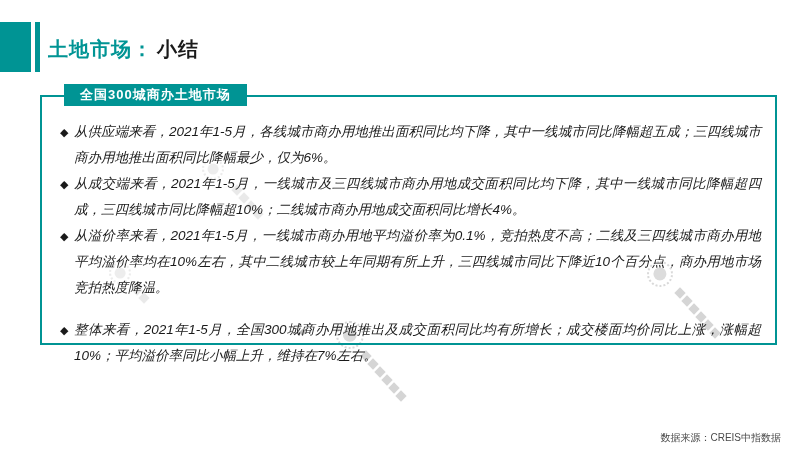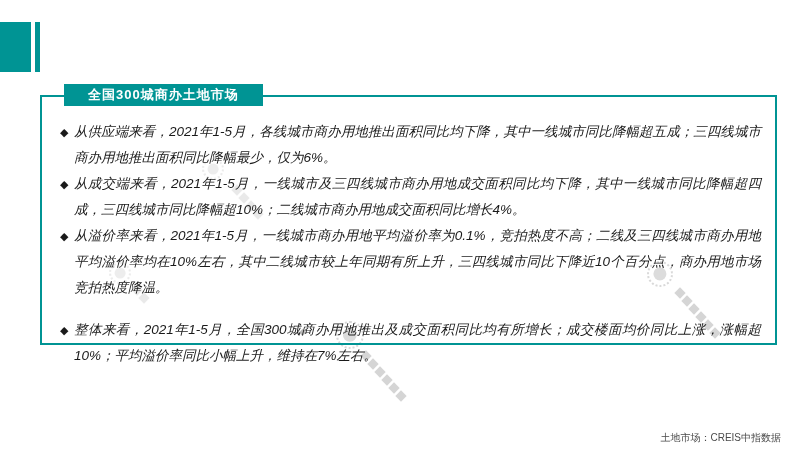--- a/index.html
+++ b/index.html
@@ -29,21 +29,21 @@
   .faint{opacity:.5;}
   .wm-dot{position:absolute;width:5px;height:5px;background:#b9b9b9;transform:rotate(45deg);}
   
   .summary-box{
     position:absolute;left:40px;top:95px;width:737px;height:250px;
     border:2px solid #009494;box-sizing:border-box;background:transparent;
     padding:22px 14px 0 18px;
   }
   .section-badge{
     position:absolute;left:64px;top:84px;background:#009494;color:#ffffff;
-    font-size:13px;font-weight:bold;line-height:16px;padding:3px 24px;
+    font-size:13px;font-weight:bold;line-height:16px;padding:3px 16px;
     letter-spacing:1px;white-space:nowrap;z-index:3;
   }
   .bullet{display:flex;align-items:flex-start;font-size:13.5px;line-height:26px;text-align:justify;}
   .bullet .marker{flex:0 0 14px;color:#1a1a1a;font-size:11px;line-height:26px;}
   .bullet .b-text{flex:1;font-style:italic;}
   .bullet.spaced{margin-top:16px;}
   
   .source-note{position:absolute;right:19px;top:431px;font-size:10px;color:#4a4a4a;white-space:nowrap;}
 </style>
 </head>
@@ -80,20 +80,23 @@
         <i></i>
         <i></i>
         <i></i>
         <i></i>
       </span>
     <span class="wm-dot" style="left:300px;top:330px;"></span>
   </div>
 
   <div class="accent-block"></div>
   <div class="accent-bar"></div>
+  <div class="title">
+    <span class="t-prefix">土地市场：</span><span class="t-emph">小结</span>
+  </div>
 
   <div class="section-badge">全国300城商办土地市场</div>
 
   <div class="summary-box">
     <div class="bullet">
       <span class="marker">◆</span>
       <span class="b-text">从供应端来看，2021年1-5月，各线城市商办用地推出面积同比均下降，其中一线城市同比降幅超五成；三四线城市商办用地推出面积同比降幅最少，仅为6%。</span>
     </div>
     <div class="bullet">
       <span class="marker">◆</span>
@@ -102,15 +105,15 @@
     <div class="bullet">
       <span class="marker">◆</span>
       <span class="b-text">从溢价率来看，2021年1-5月，一线城市商办用地平均溢价率为0.1%，竞拍热度不高；二线及三四线城市商办用地平均溢价率均在10%左右，其中二线城市较上年同期有所上升，三四线城市同比下降近10个百分点，商办用地市场竞拍热度降温。</span>
     </div>
     <div class="bullet spaced">
       <span class="marker">◆</span>
       <span class="b-text">整体来看，2021年1-5月，全国300城商办用地推出及成交面积同比均有所增长；成交楼面均价同比上涨，涨幅超10%；平均溢价率同比小幅上升，维持在7%左右。</span>
     </div>
   </div>
 
-  <div class="source-note">土地市场：CREIS中指数据</div>
+  <div class="source-note">数据来源：CREIS中指数据</div>
 
 </div>
 
 </body></html>

